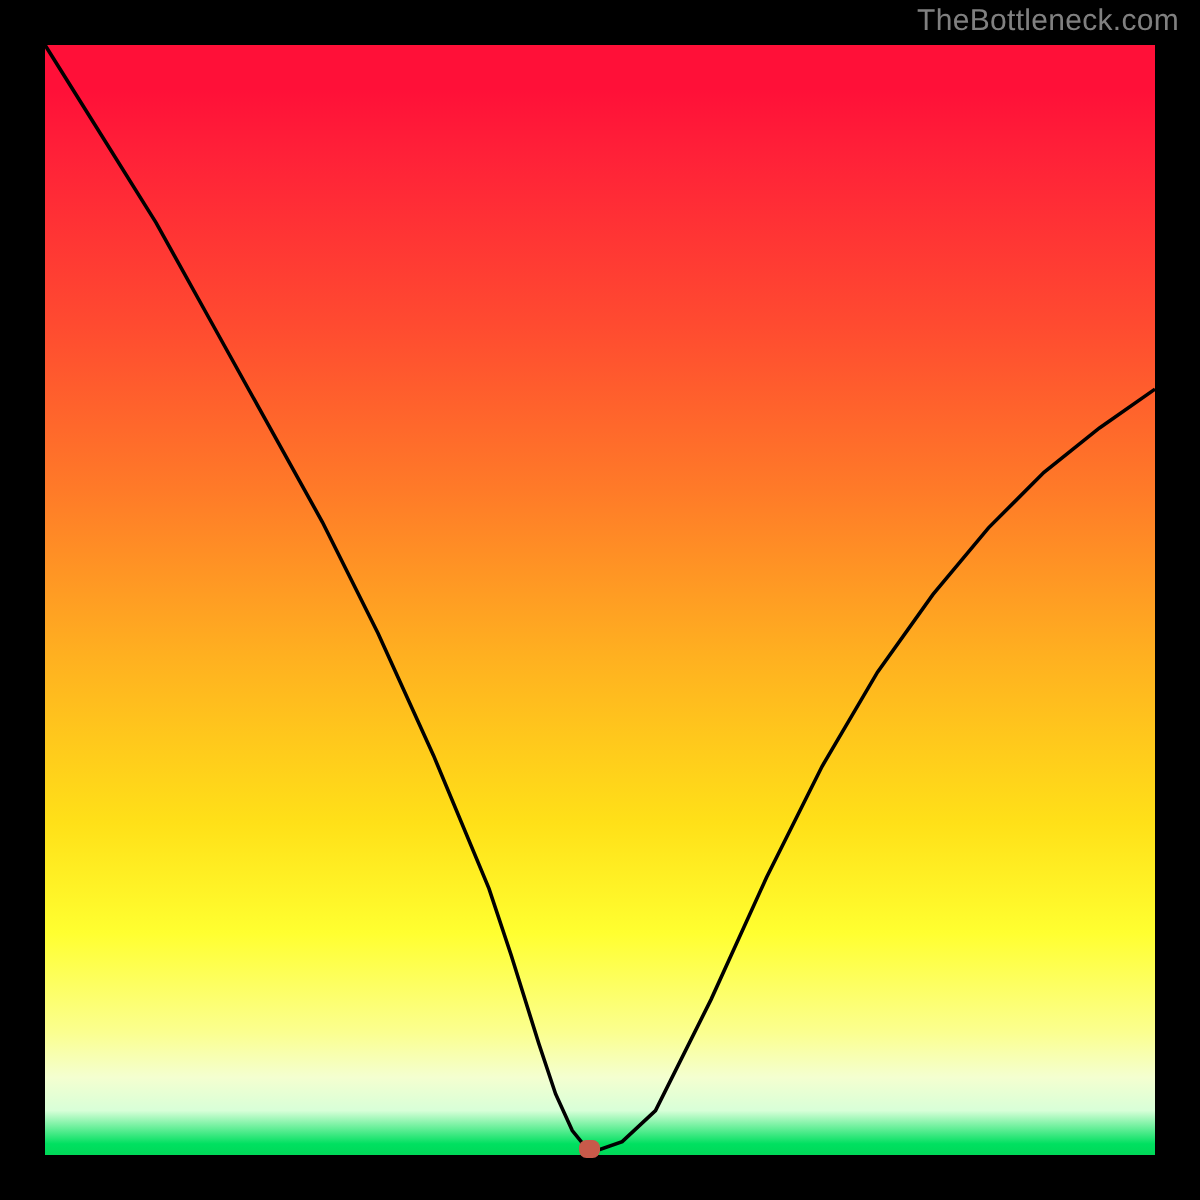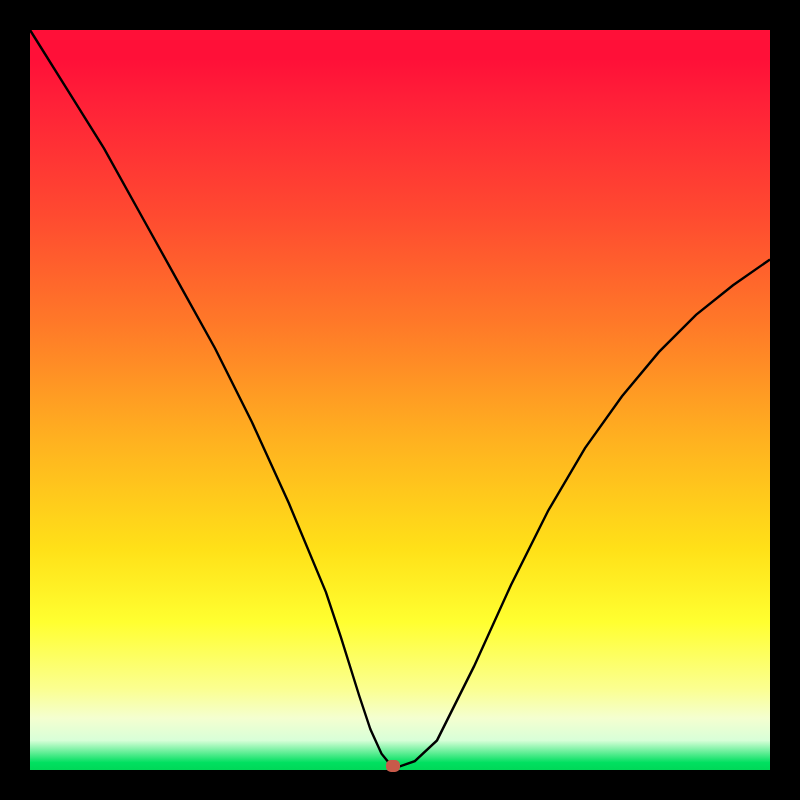--- a/index.html
+++ b/index.html
@@ -67,20 +67,21 @@
     position: absolute;
     inset: 0;
     z-index: 2;
     overflow: visible;
   }
 </style>
 </head>
 <body>
 
 <div class="frame">
+  <div class="watermark">TheBottleneck.com</div>
 
   <div class="plot">
     <div class="gradient"></div>
     <svg class="curve" viewBox="0 0 740 740" preserveAspectRatio="none">
       <path id="curve-path" d="M0.00 0.00 L37.00 59.20 L74.00 118.40 L111.00 185.00 L148.00 251.60 L185.00 318.20 L222.00 392.20 L259.00 473.60 L296.00 562.40 L310.80 606.80 L329.30 666.00 L340.40 699.30 L351.50 723.72 L361.12 735.56 L370.00 736.30 L384.80 731.12 L407.00 710.40 L444.00 636.40 L481.00 555.00 L518.00 481.00 L555.00 418.10 L592.00 366.30 L629.00 321.90 L666.00 284.90 L703.00 255.30 L740.00 229.40 " fill="none" stroke="#000000" stroke-width="2.4"></path>
     </svg>
     <div id="marker" class="marker" style="left: 362.6px; top: 735.56px; background: rgb(200, 90, 74);"></div>
   </div>
 </div>
 

